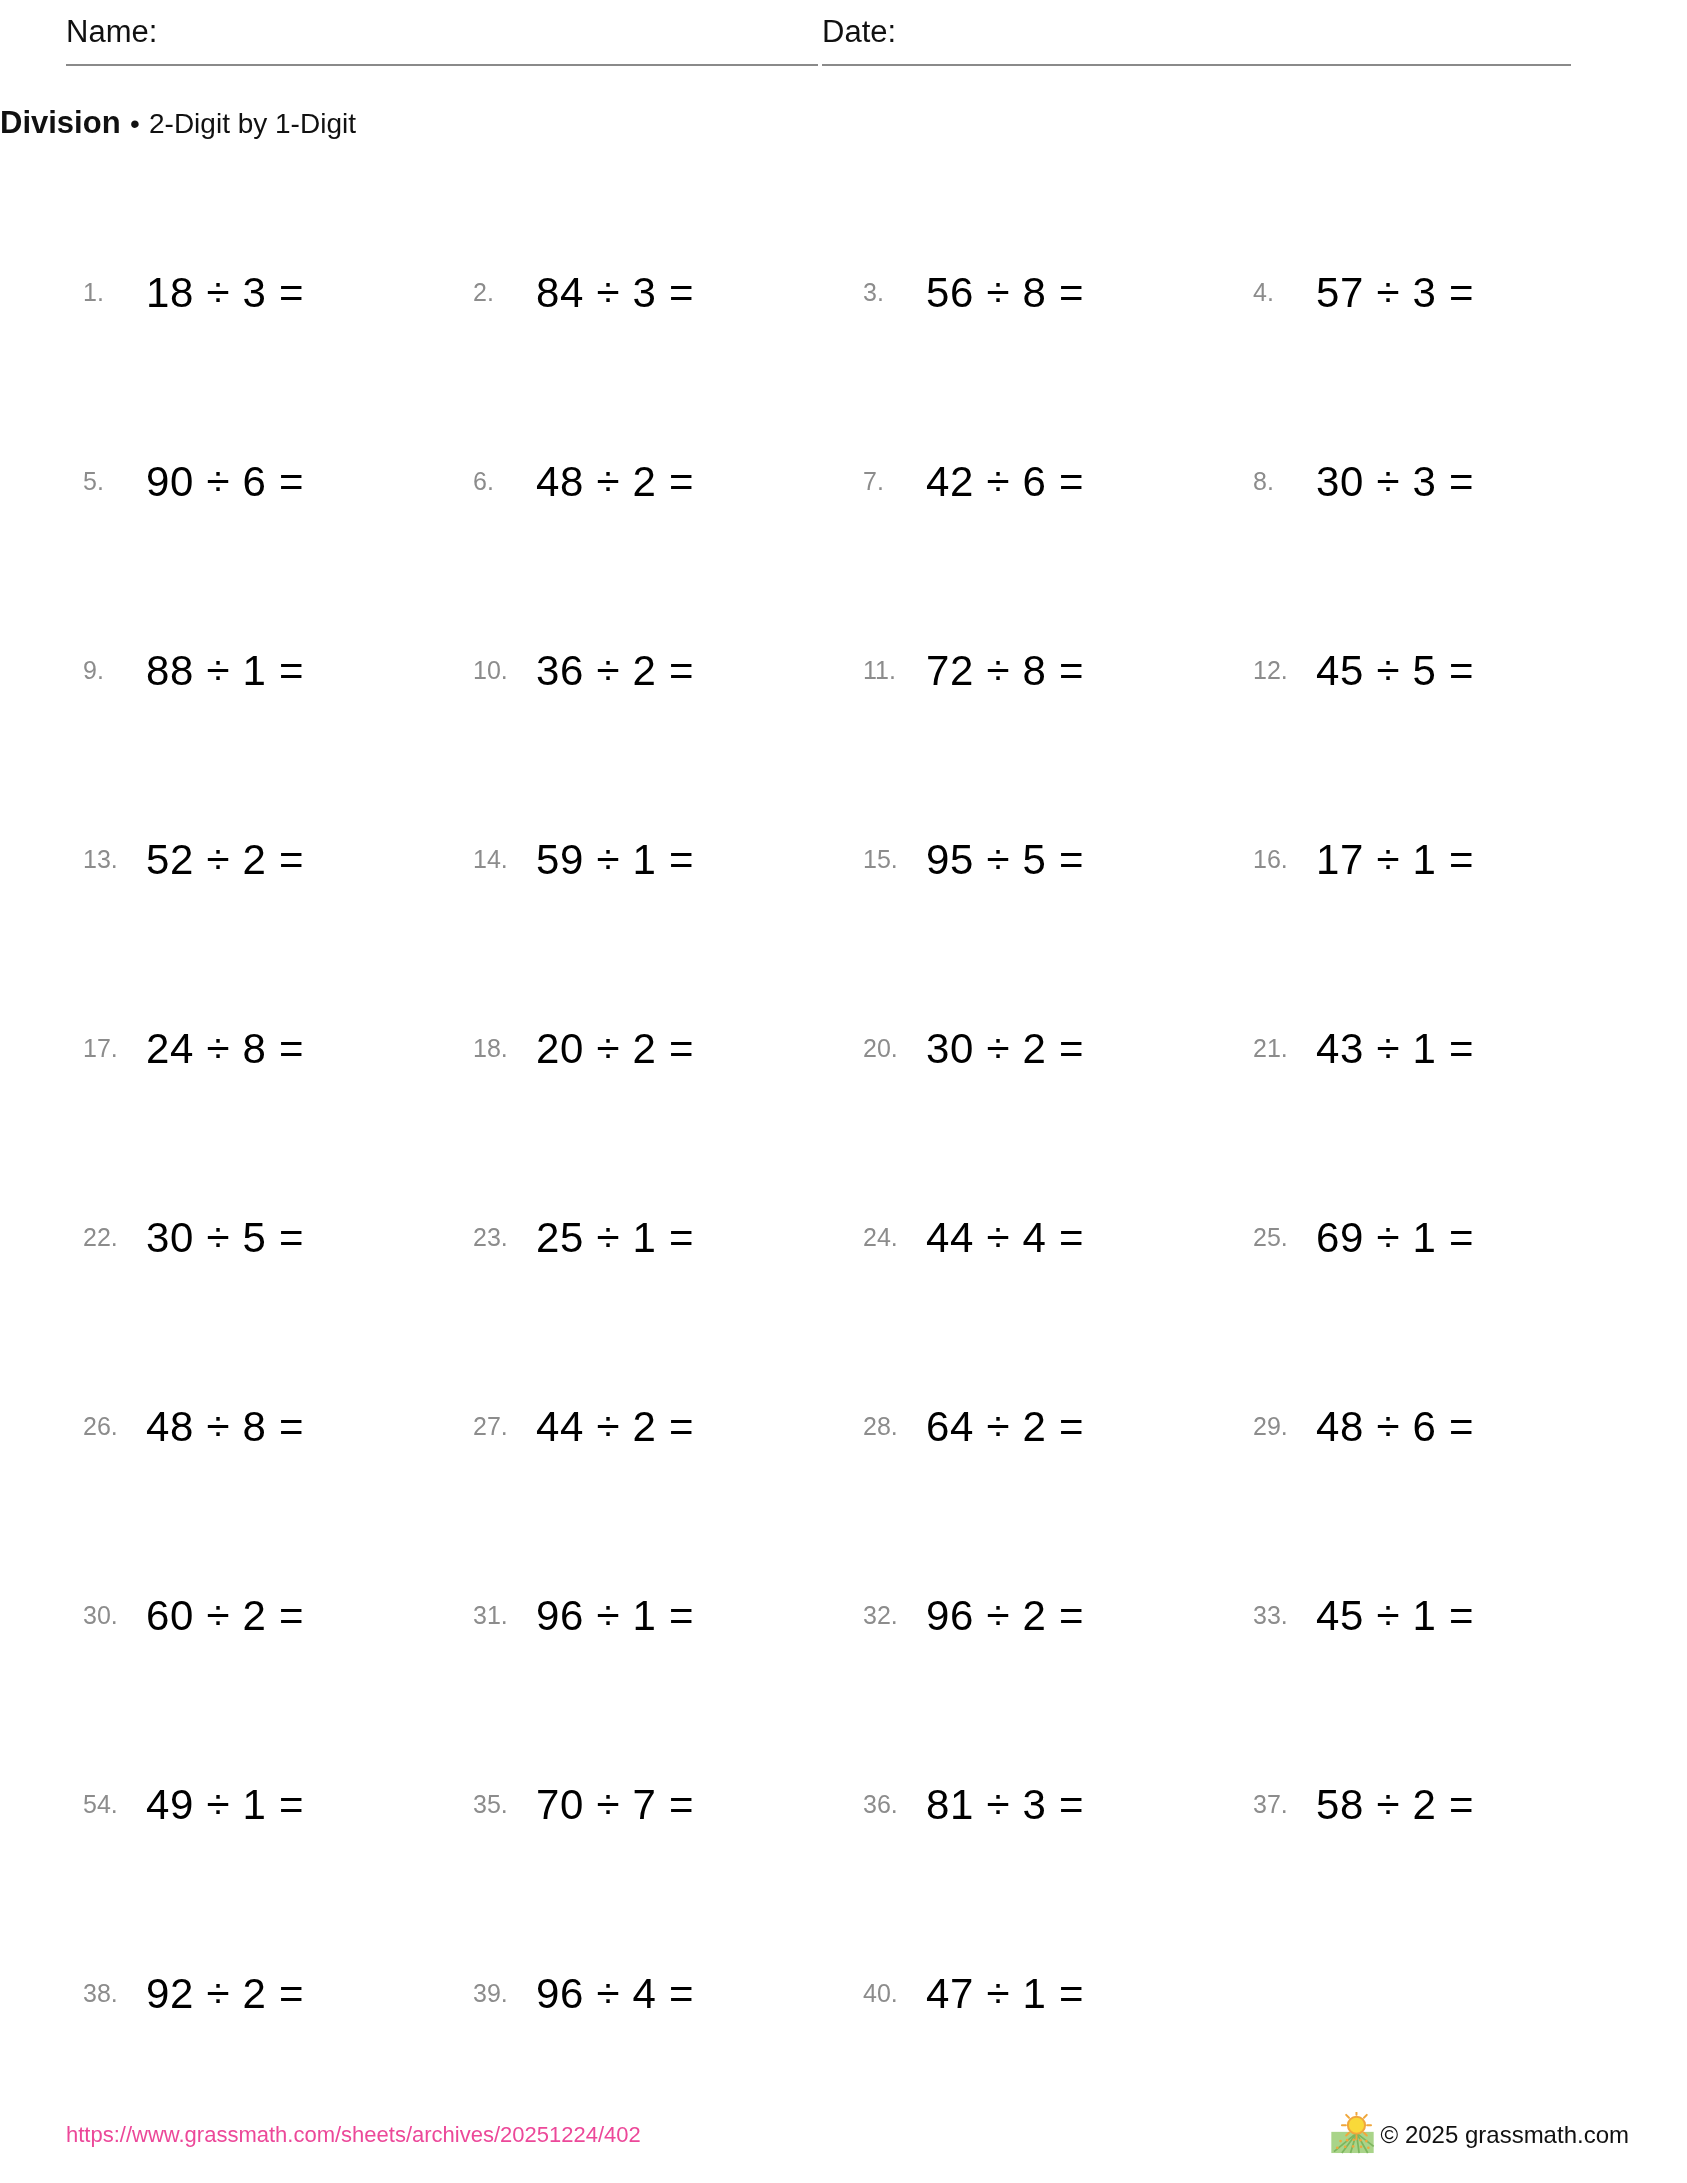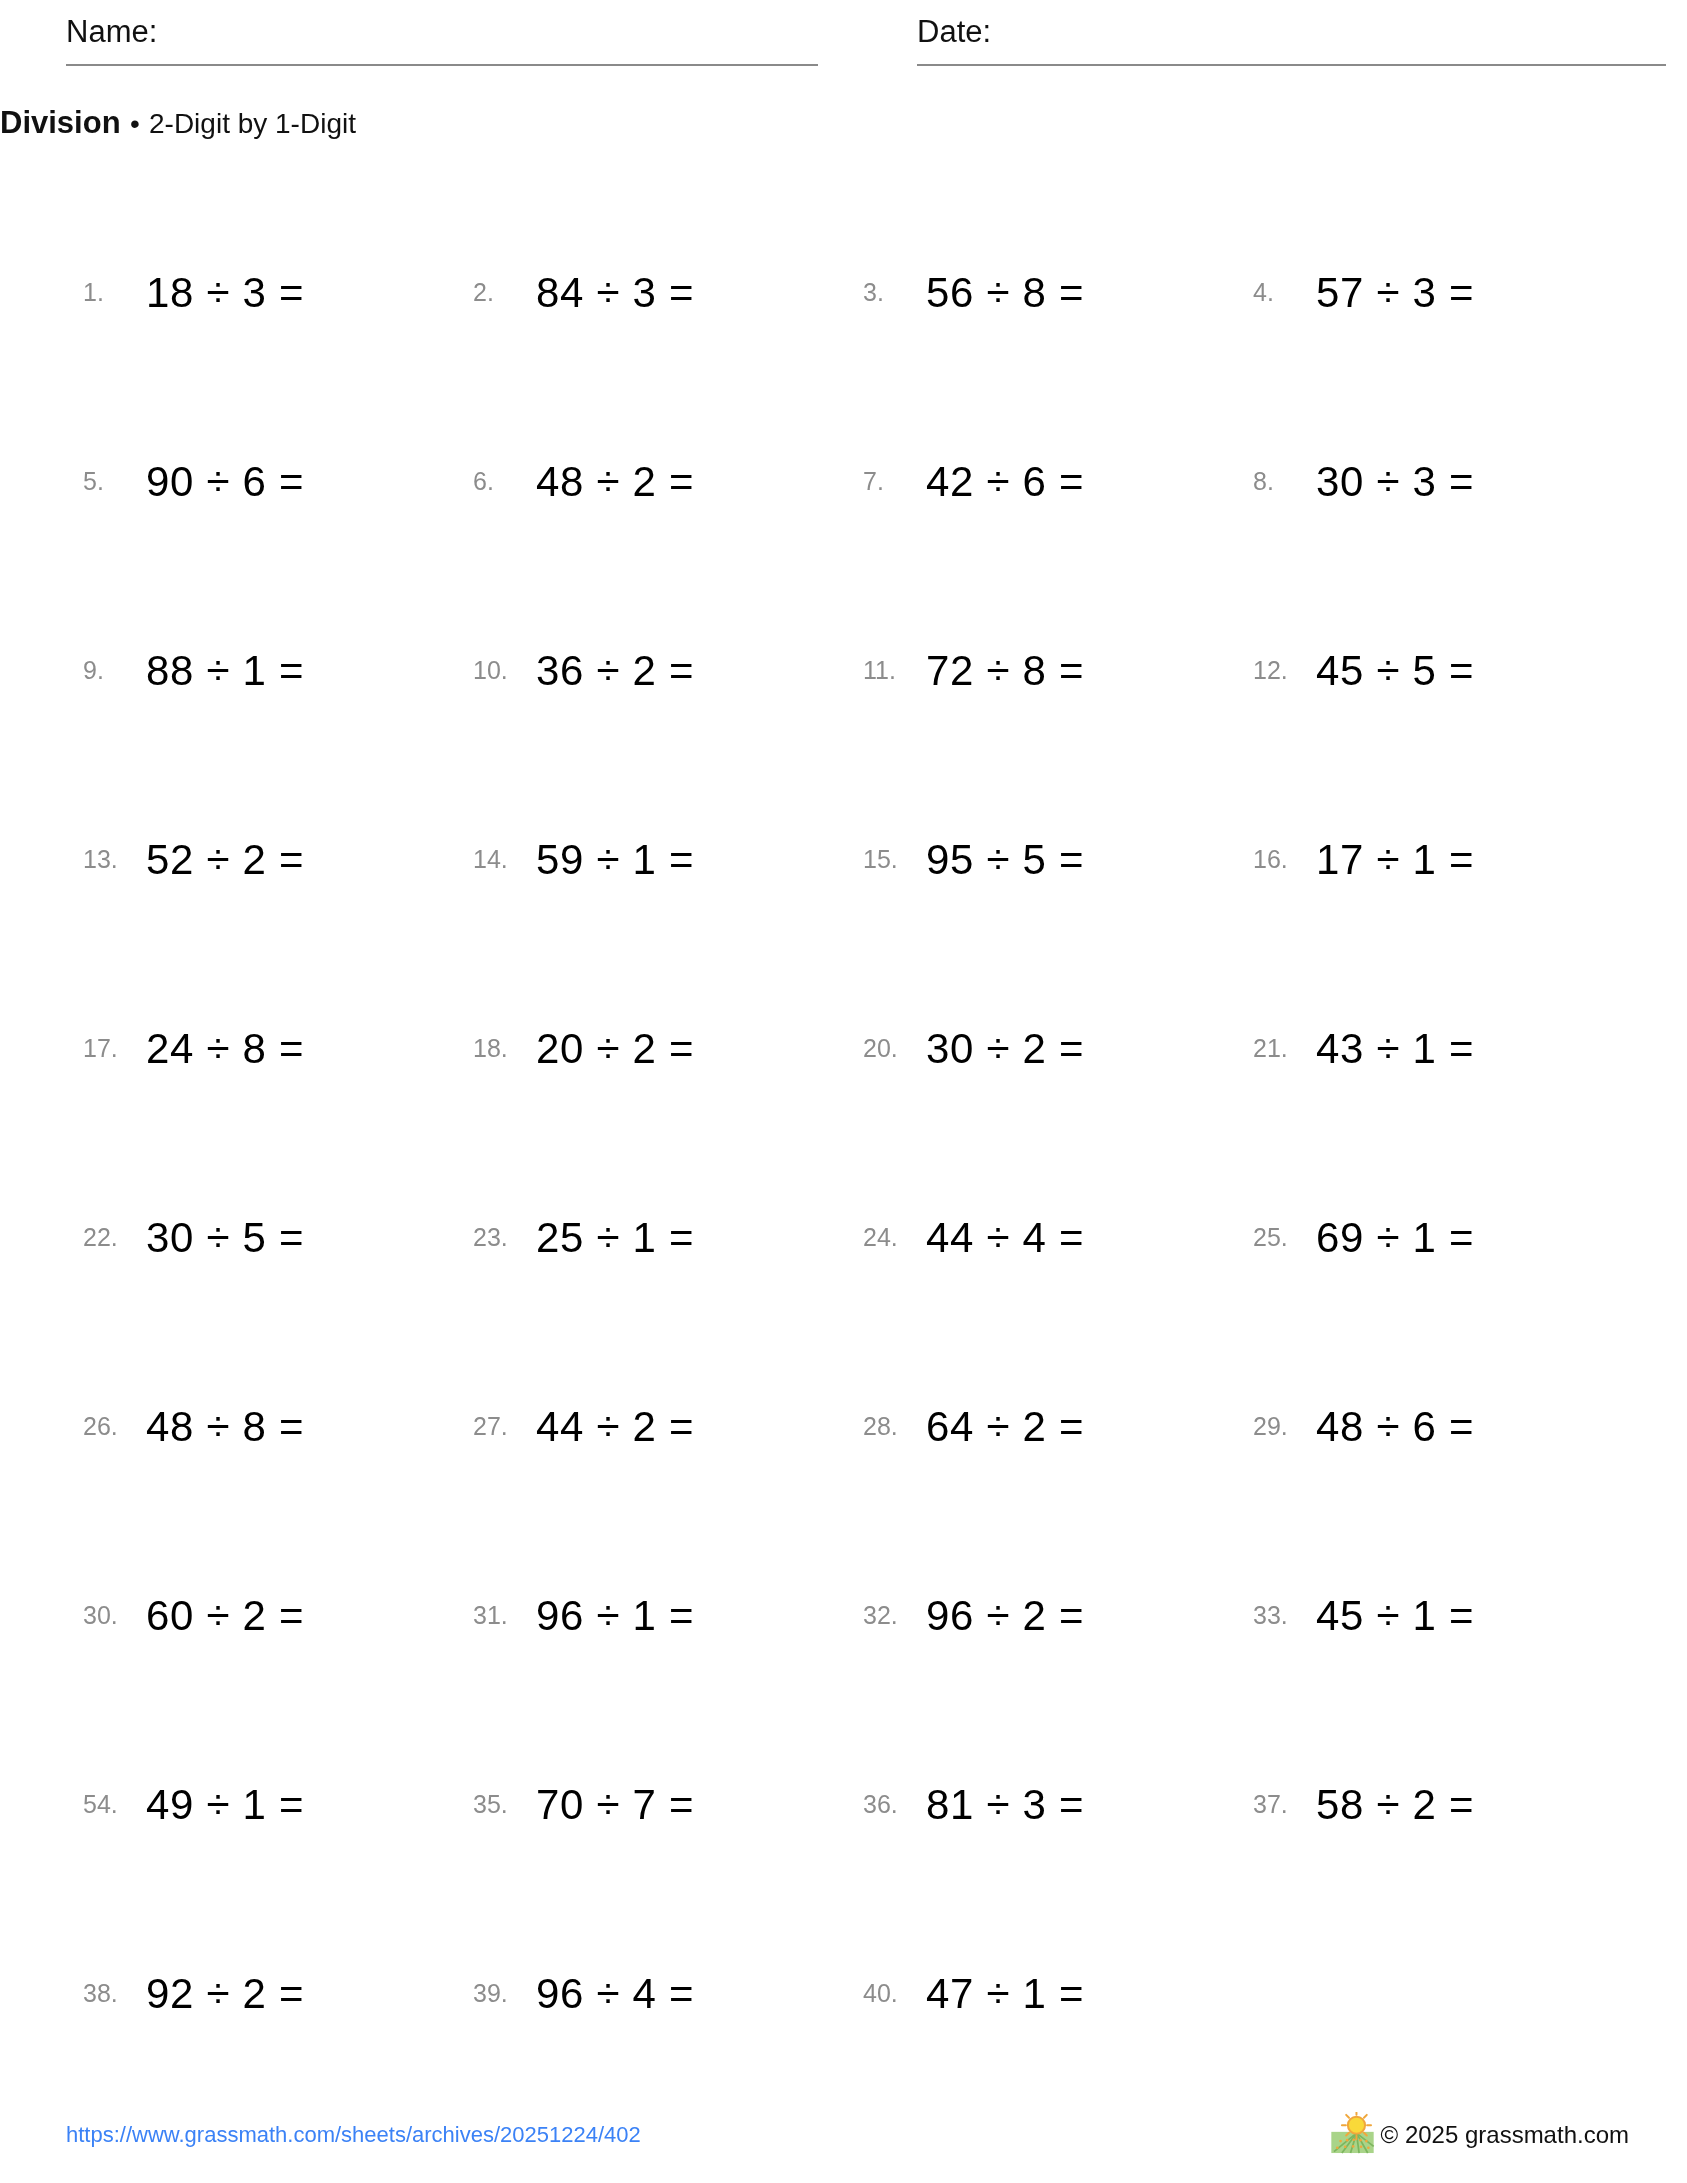--- a/index.html
+++ b/index.html
@@ -14,21 +14,21 @@
   }
   
   .field{
     position:absolute;
     top:10.6px;
     height:53px;
     border-bottom:2px solid #8a8a8a;
     box-sizing:content-box;
   }
   .field-name{left:66px;width:752px;}
-  .field-date{left:917px;width:749px;}
+  .field-date{left:822px;width:749px;}
   .field-label{
     font-size:31px;
     line-height:1.1;
     display:inline-block;
     padding-top:4px;
     color:#111111;
   }
   
   .title{
     position:absolute;
@@ -63,21 +63,21 @@
     color:#000000;
     white-space:pre;
     letter-spacing:0.7px;
   }
   
   .footer-url{
     position:absolute;
     left:66px;
     top:2122px;
     font-size:22px;
-    color:#3b82f6;
+    color:#ec4899;
   }
   .footer-brand{
     position:absolute;
     right:58px;
     top:2112px;
     display:flex;
     align-items:center;
     gap:6px;
   }
   .logo{width:45px;height:45px;display:block;}

